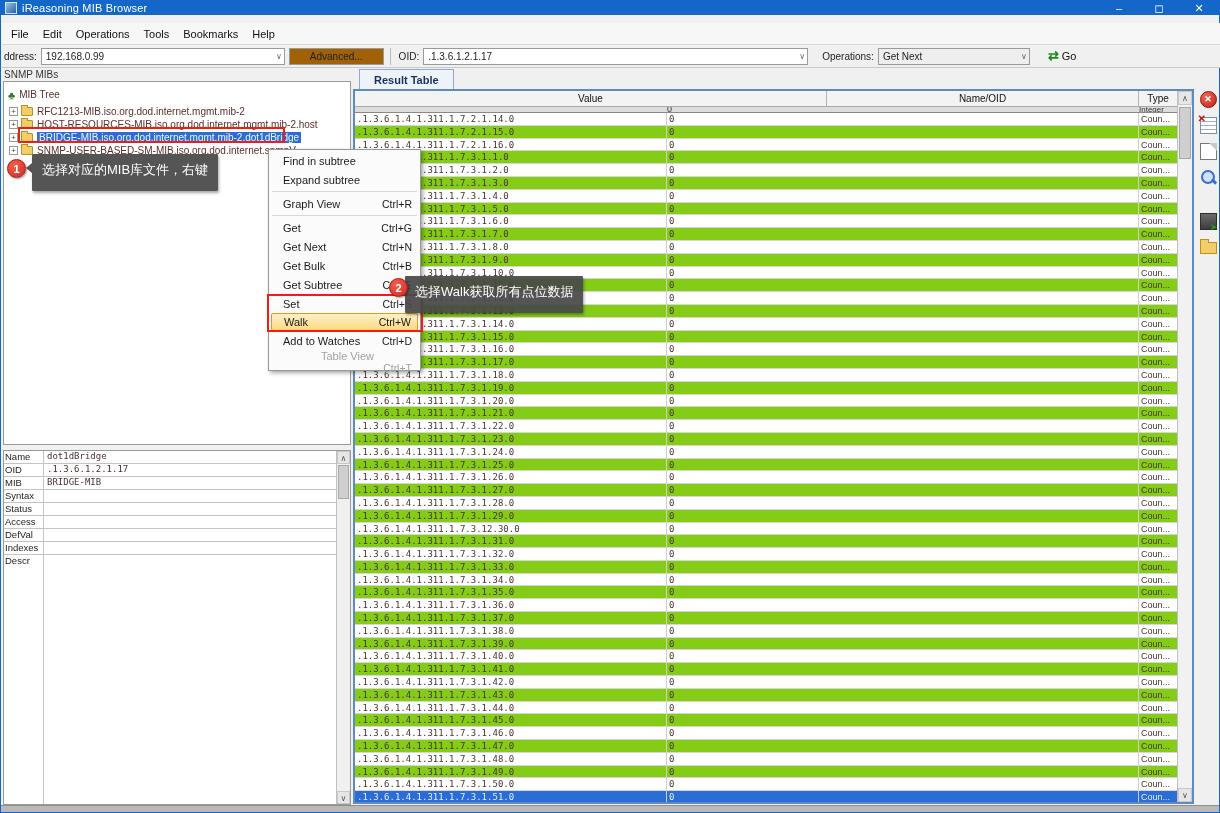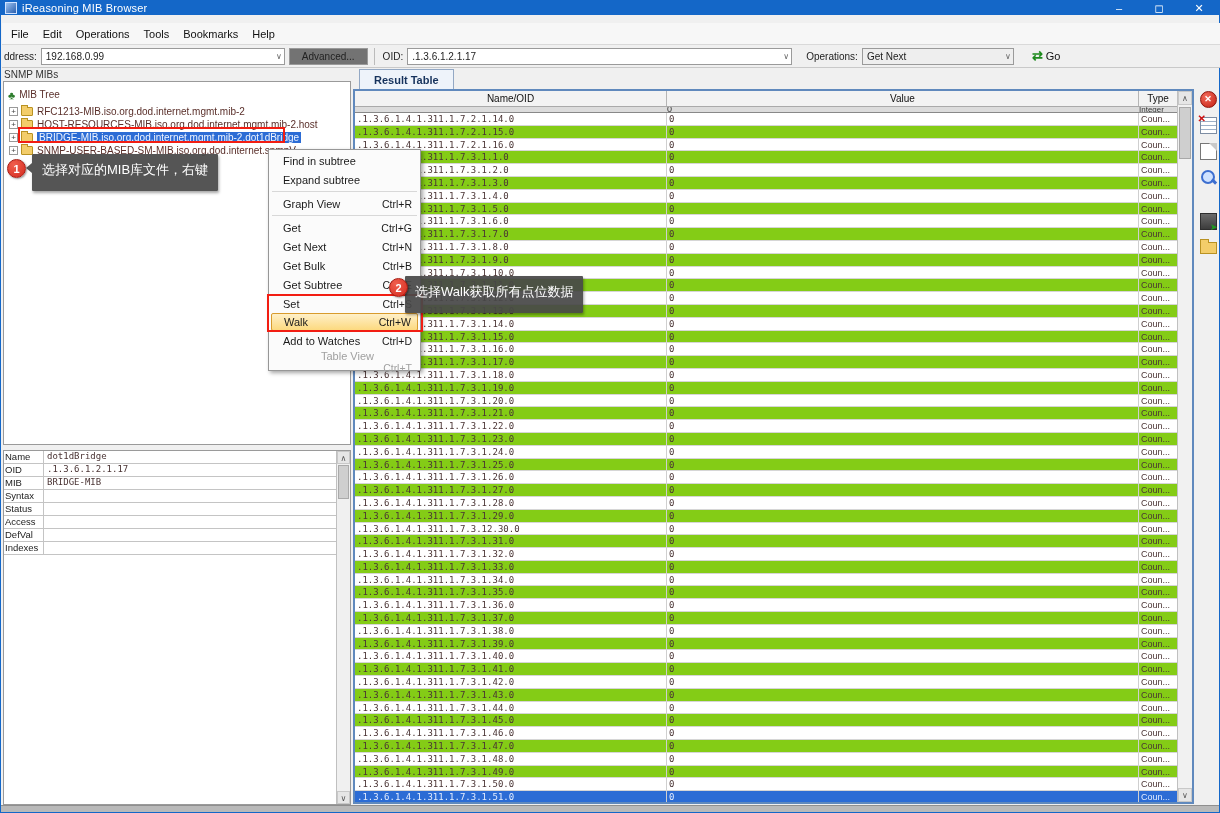--- a/index.html
+++ b/index.html
@@ -16,21 +16,21 @@
   
   .menubar { position:absolute; left:1px; top:22px; width:1218px; height:22px; background:#f7f7f7; border-bottom:1px solid #d9d9d9; display:flex; align-items:center; padding-left:2px; }
   .menu-item { font-size:11px; color:#111; padding:2px 7px; }
 
   
   .addrbar { position:absolute; left:1px; top:44px; width:1218px; height:23px; background:#f0f0f0; border-bottom:1px solid #c9c9c9; display:flex; align-items:center; font-size:10px; color:#222; }
   .lbl { margin:0 4px 0 2px; white-space:nowrap; }
   .combo { position:relative; height:17px; background:#fff; border:1px solid #9a9a9a; display:flex; align-items:center; padding:0 14px 0 4px; font-size:10px; color:#222; }
   .combo .caret { position:absolute; right:2px; top:3px; font-size:8px; color:#666; }
   .combo.gray { background:#eee; }
-  .btn-advanced { height:17px; border:1px solid #9a9a9a; background:#737373; font-size:10px; padding:0 12px; margin-left:4px; display:flex; align-items:center; }
+  .btn-advanced { height:17px; border:1px solid #9a9a9a; background:#a16207; font-size:10px; padding:0 20px; margin-left:4px; display:flex; align-items:center; }
   .vsep { width:1px; height:17px; background:#bbb; margin:0 6px; }
   .go-btn { display:flex; align-items:center; gap:3px; margin-left:18px; font-size:11px; color:#111; }
   .go-glyph { color:#1d8a1d; font-weight:bold; font-size:13px; line-height:10px; }
 
   
   .snmp-header { position:absolute; left:3px; top:68px; font-size:10px; color:#333; }
   .tree-box { position:absolute; left:2px; top:80px; width:348px; height:364px; background:#fff; border:1px solid #9a9a9a; overflow:hidden; }
   .tree-row { position:absolute; display:flex; align-items:center; height:13px; font-size:10px; color:#5a2f2a; white-space:nowrap; }
   .expander { width:9px; height:9px; border:1px solid #999; background:#fff; font-size:8px; line-height:7px; text-align:center; color:#444; margin-right:3px; flex:none; }
   .folder { width:12px; height:9px; background:#f3cd6a; border:1px solid #b99222; border-radius:1px; margin-right:4px; flex:none; position:relative; }
@@ -209,36 +209,37 @@
         </div>
         <div class="prop-row">
           <div class="prop-label">DefVal</div>
           <div class="prop-value"></div>
         </div>
         <div class="prop-row">
           <div class="prop-label">Indexes</div>
           <div class="prop-value"></div>
         </div>
         <div class="prop-row">
+          <div class="prop-label">Descr</div>
           <div class="prop-value"></div>
         </div>
       </div>
     <div class="vscroll">
       <div class="arr up">∧</div>
       <div class="thumb"></div>
       <div class="arr down">∨</div>
     </div>
   </div>
 
   <div class="tab">Result Table</div>
   <div class="table-wrap">
     <div class="table-main">
       <div class="thead">
+        <div class="th c2">Value</div>
         <div class="th c1">Name/OID</div>
-        <div class="th c2">Value</div>
         <div class="th c3">Type</div>
       </div>
       <div class="partial-row">
         <div class="pc2">0</div>
         <div class="pc3">Integer</div>
       </div>
       <div class="rows" id="tbody">
           <div class="trow">
             <div class="td td1">.1.3.6.1.4.1.311.1.7.2.1.14.0</div>
             <div class="td td2">0</div>

